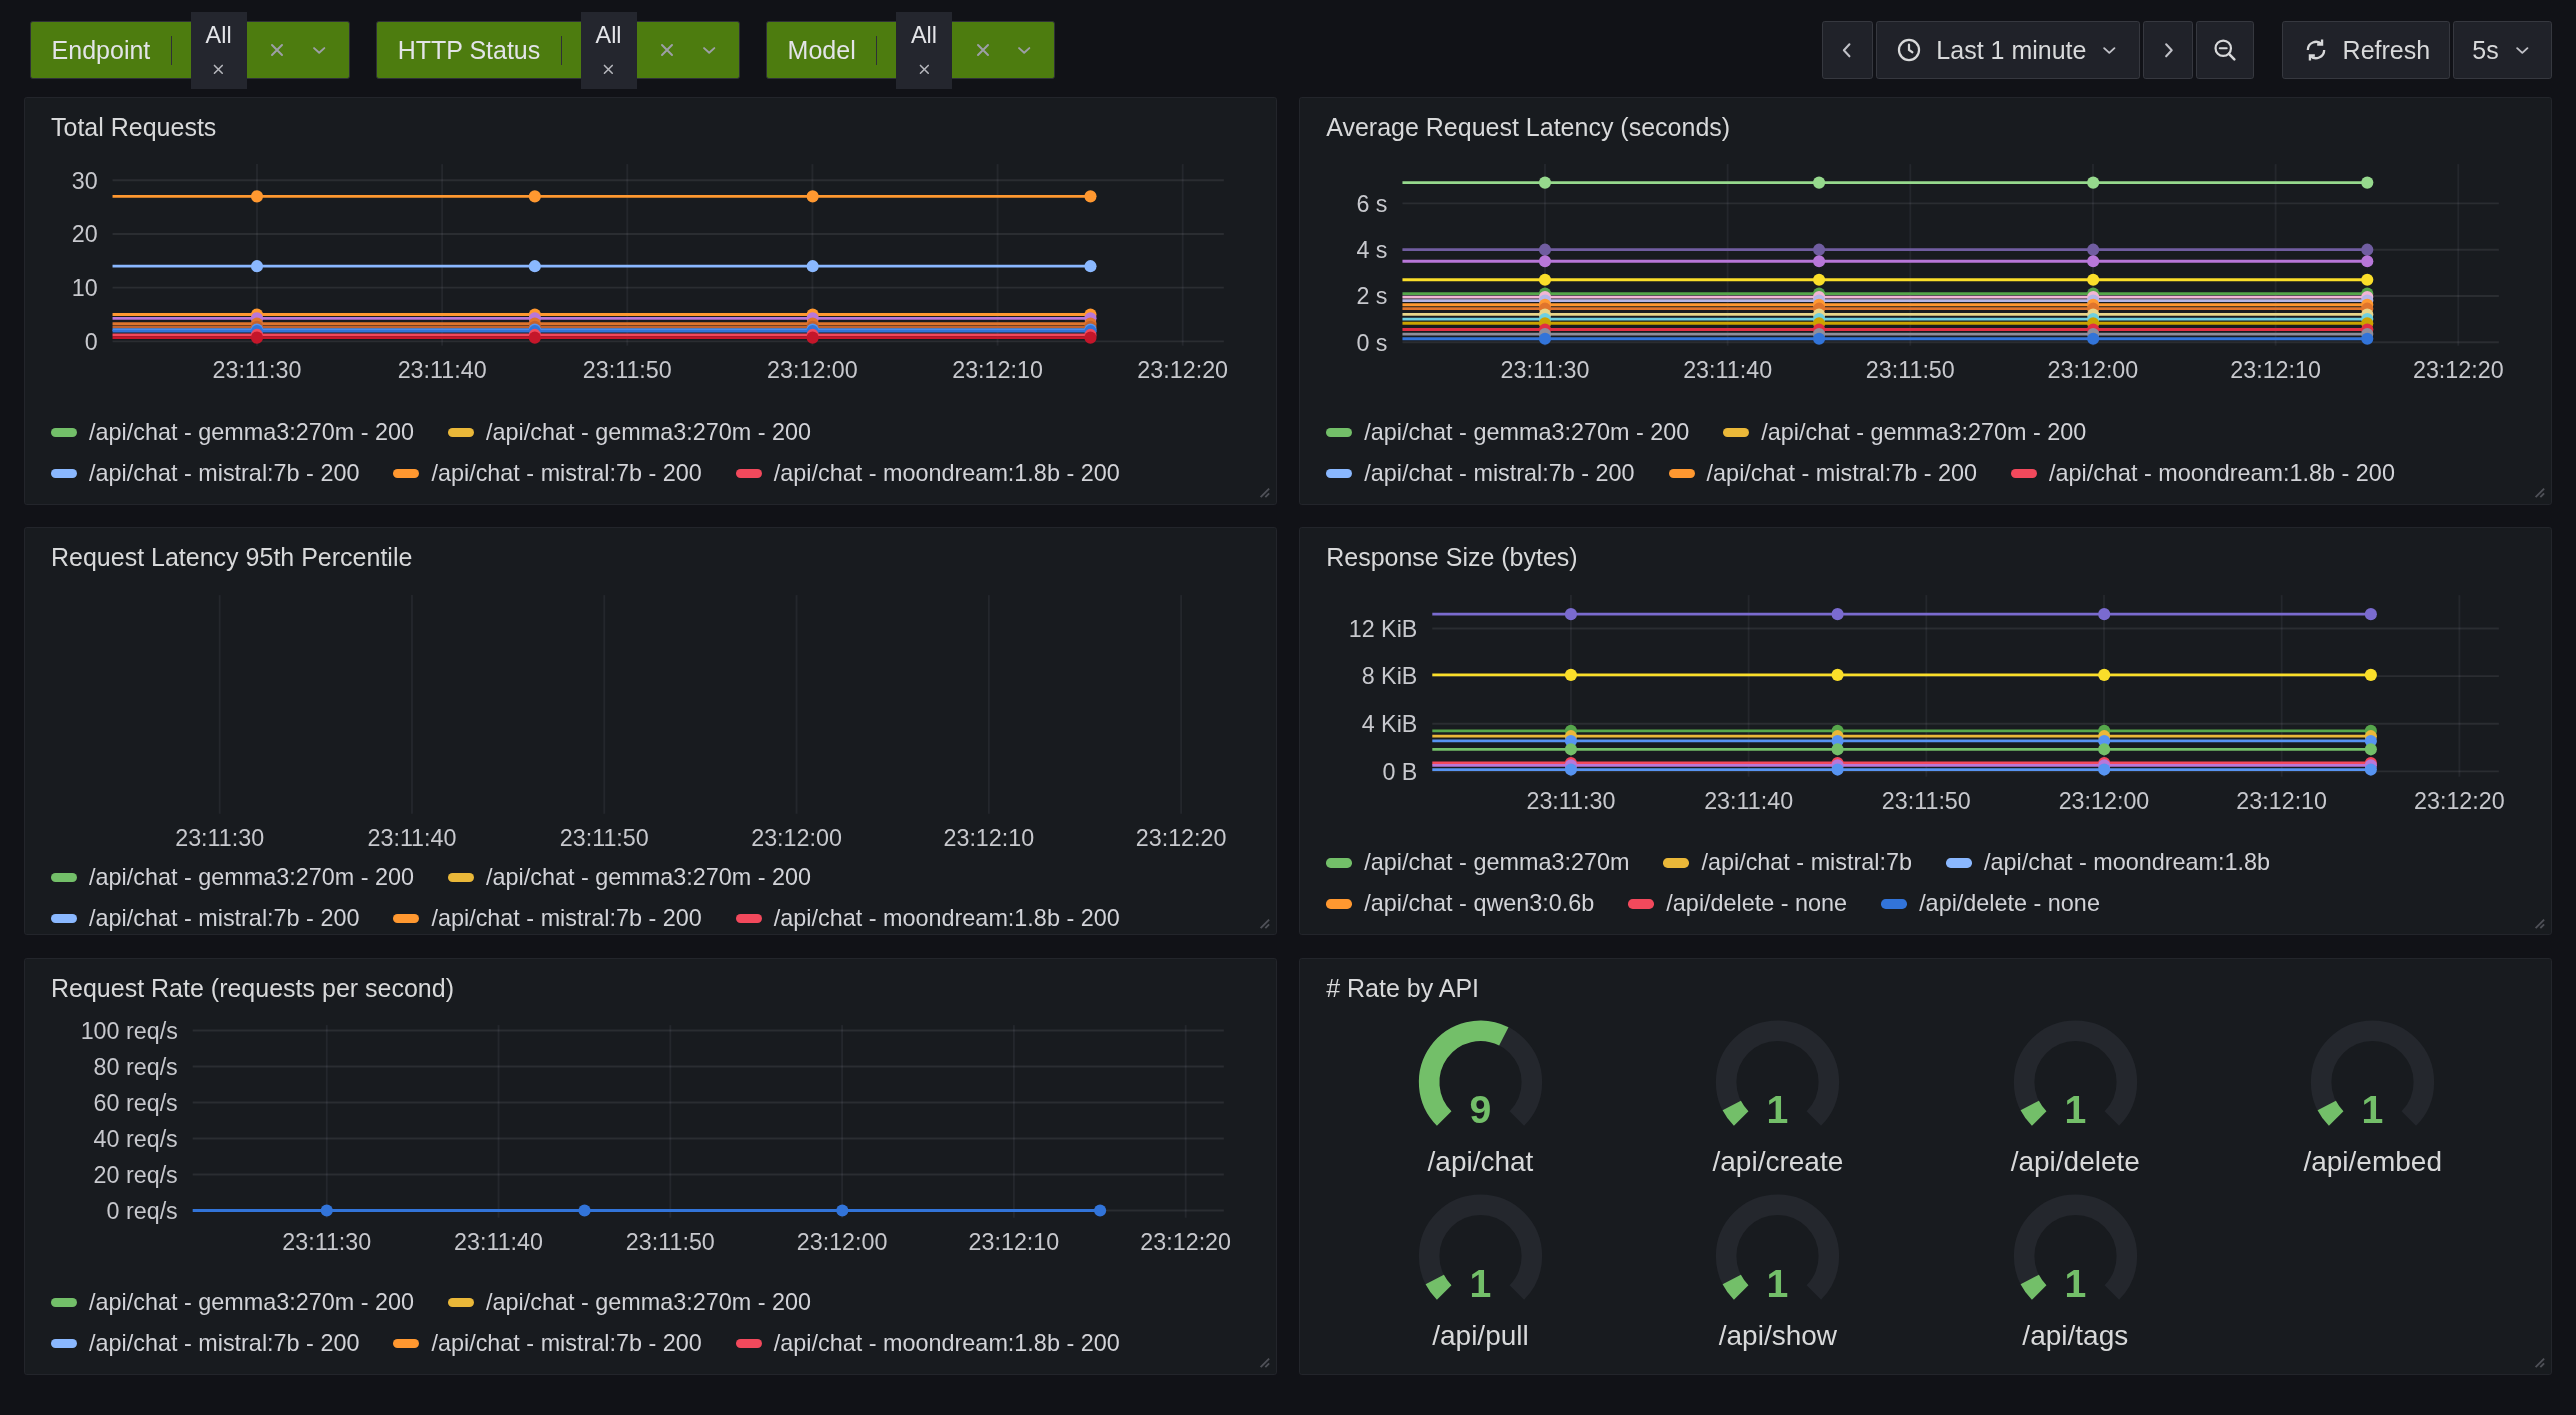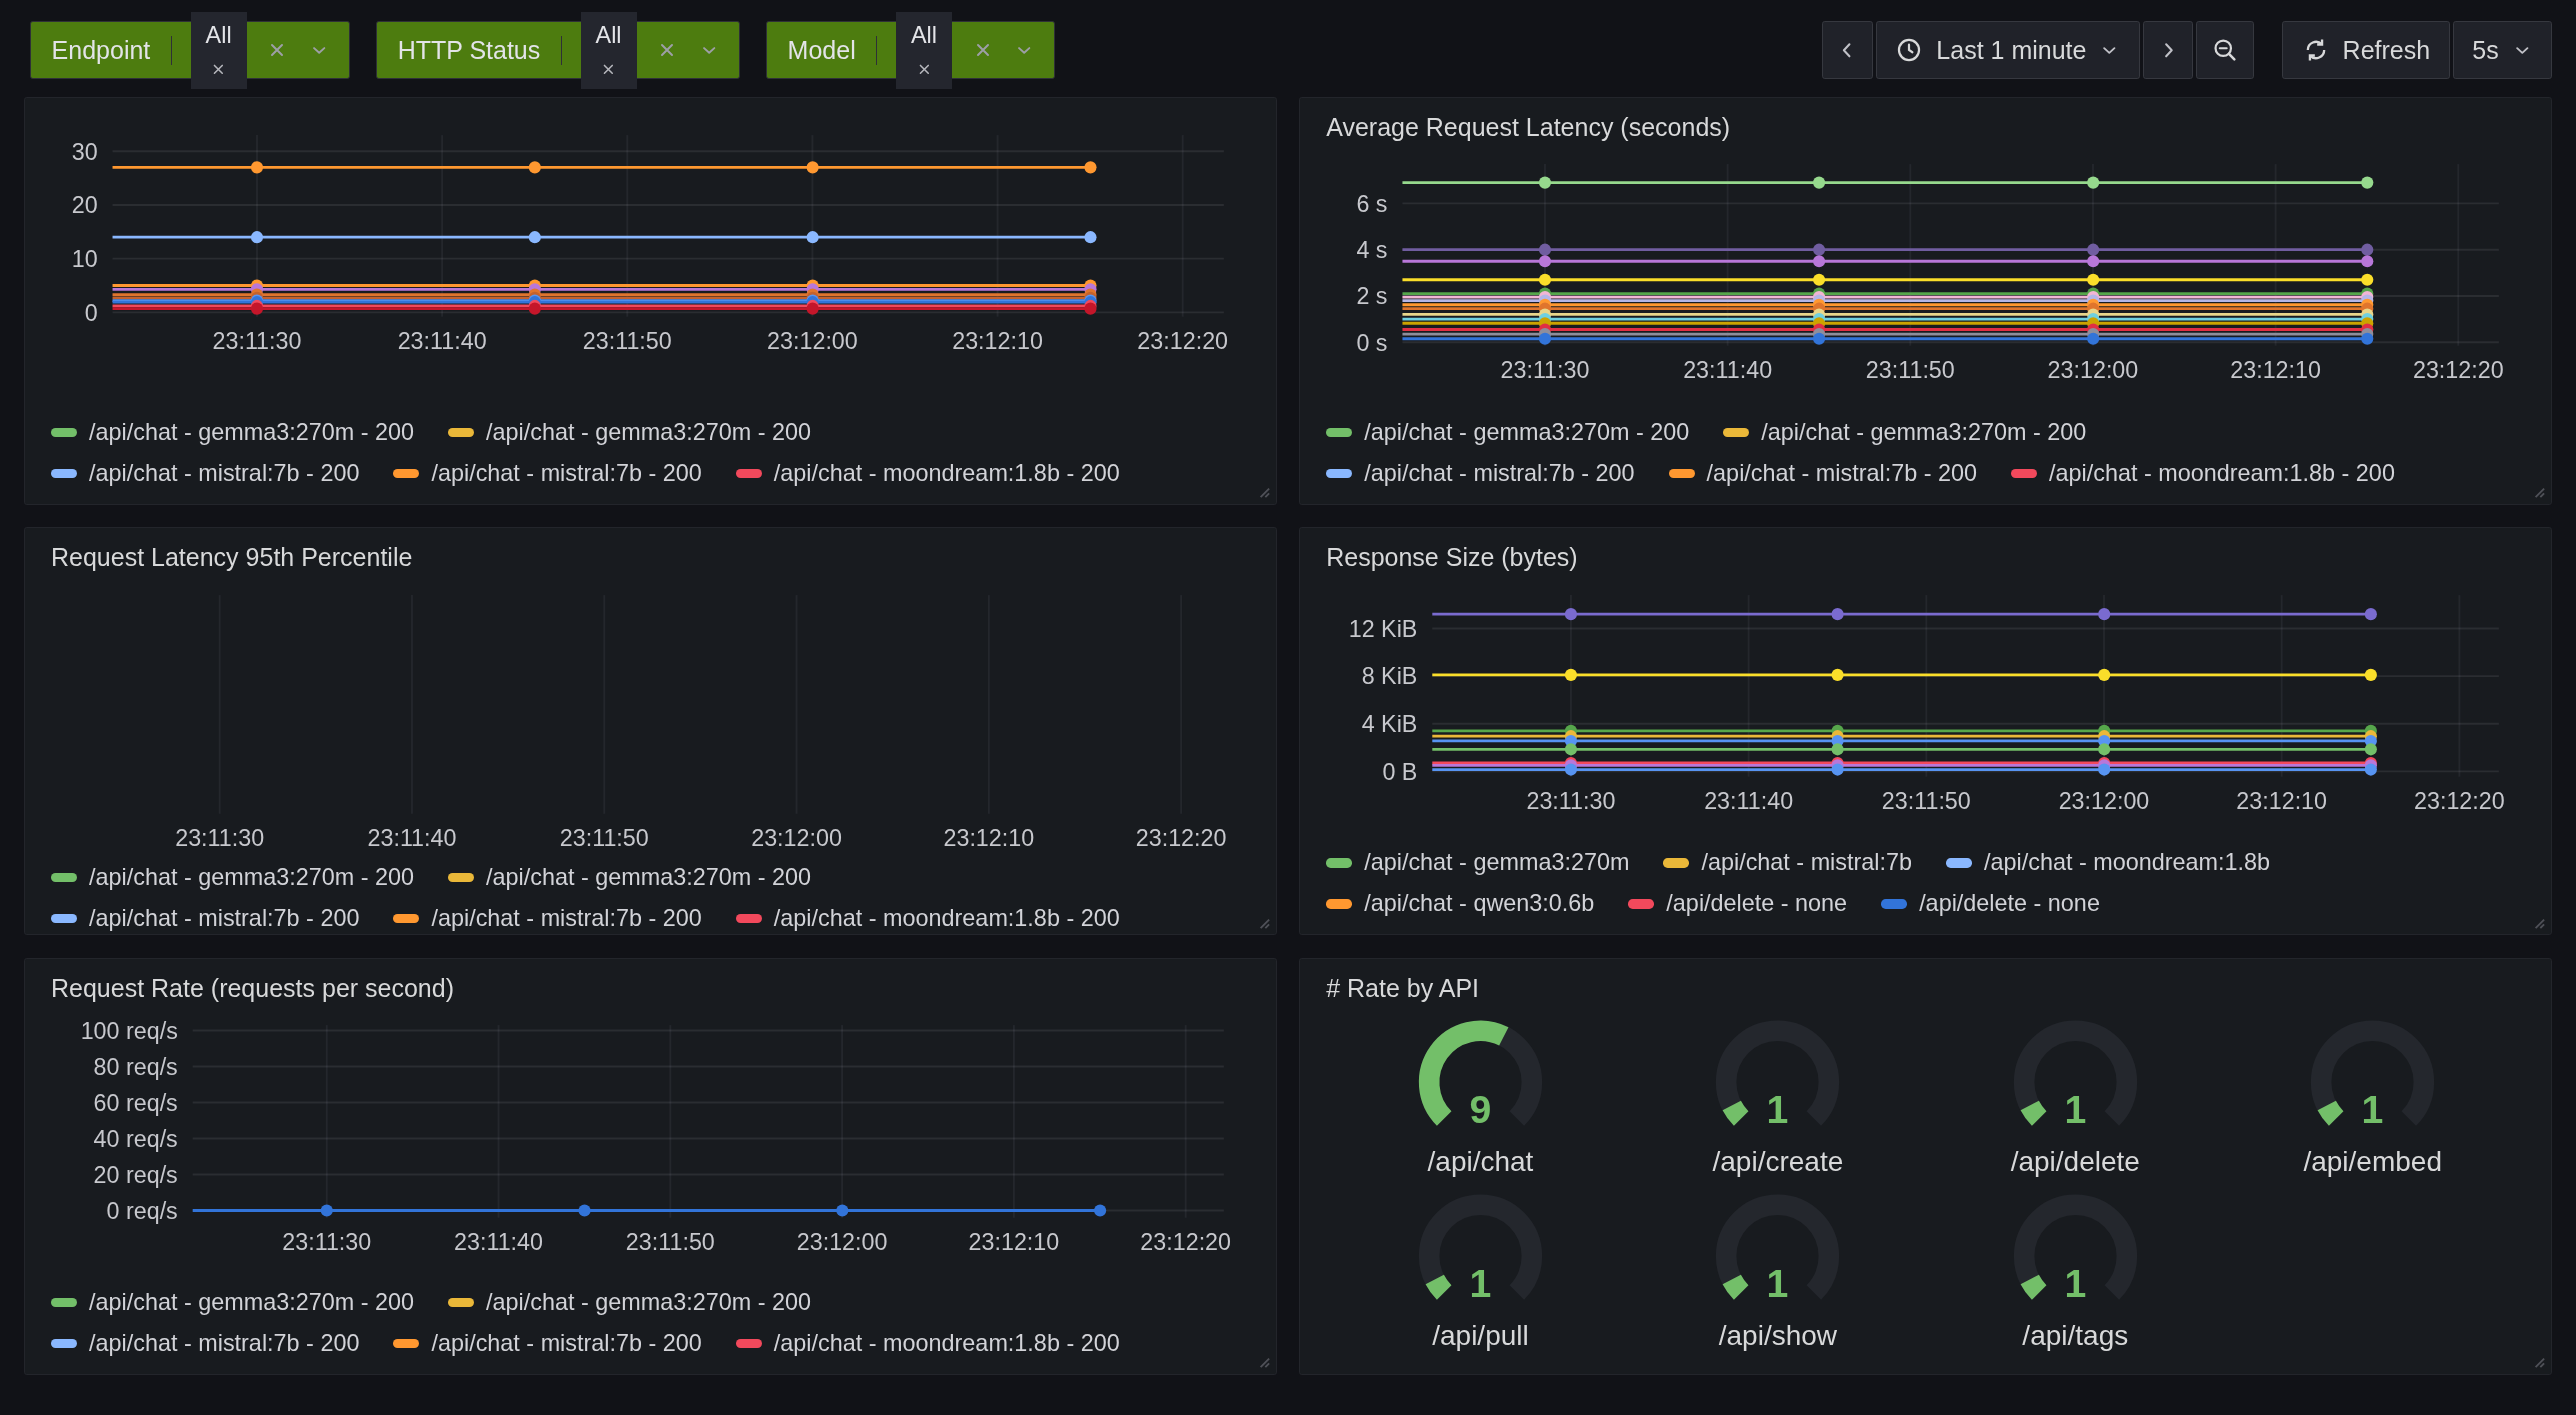--- a/index.html
+++ b/index.html
@@ -183,20 +183,21 @@
             <path d="M6 9.5 L12 15 L18 9.5" fill="none" stroke="currentColor" stroke-width="2.2" stroke-linecap="round" stroke-linejoin="round"></path>
           </svg>
       </button>
     </div>
   </div>
 </header>
 
 <main class="grid">
 
   <section class="panel">
+    <h2 class="p-title">Total Requests</h2>
     <svg class="chart" preserveAspectRatio="none" viewBox="0 0 1288 250" style="height: 234px;">
         <line x1="66" y1="203.40828402366864" x2="1258" y2="203.40828402366864" stroke="rgba(204,204,220,0.10)" stroke-width="2"></line>
         <text x="50" y="212.40828402366864" text-anchor="end" font-size="25" fill="#c7c8cd">0</text>
         <line x1="66" y1="146.0118343195266" x2="1258" y2="146.0118343195266" stroke="rgba(204,204,220,0.10)" stroke-width="2"></line>
         <text x="50" y="155.0118343195266" text-anchor="end" font-size="25" fill="#c7c8cd">10</text>
         <line x1="66" y1="88.61538461538461" x2="1258" y2="88.61538461538461" stroke="rgba(204,204,220,0.10)" stroke-width="2"></line>
         <text x="50" y="97.61538461538461" text-anchor="end" font-size="25" fill="#c7c8cd">20</text>
         <line x1="66" y1="31.218934911242584" x2="1258" y2="31.218934911242584" stroke="rgba(204,204,220,0.10)" stroke-width="2"></line>
         <text x="50" y="40.218934911242584" text-anchor="end" font-size="25" fill="#c7c8cd">30</text>
         <line x1="220.96" y1="14" x2="220.96" y2="208" stroke="rgba(204,204,220,0.07)" stroke-width="2"></line>

